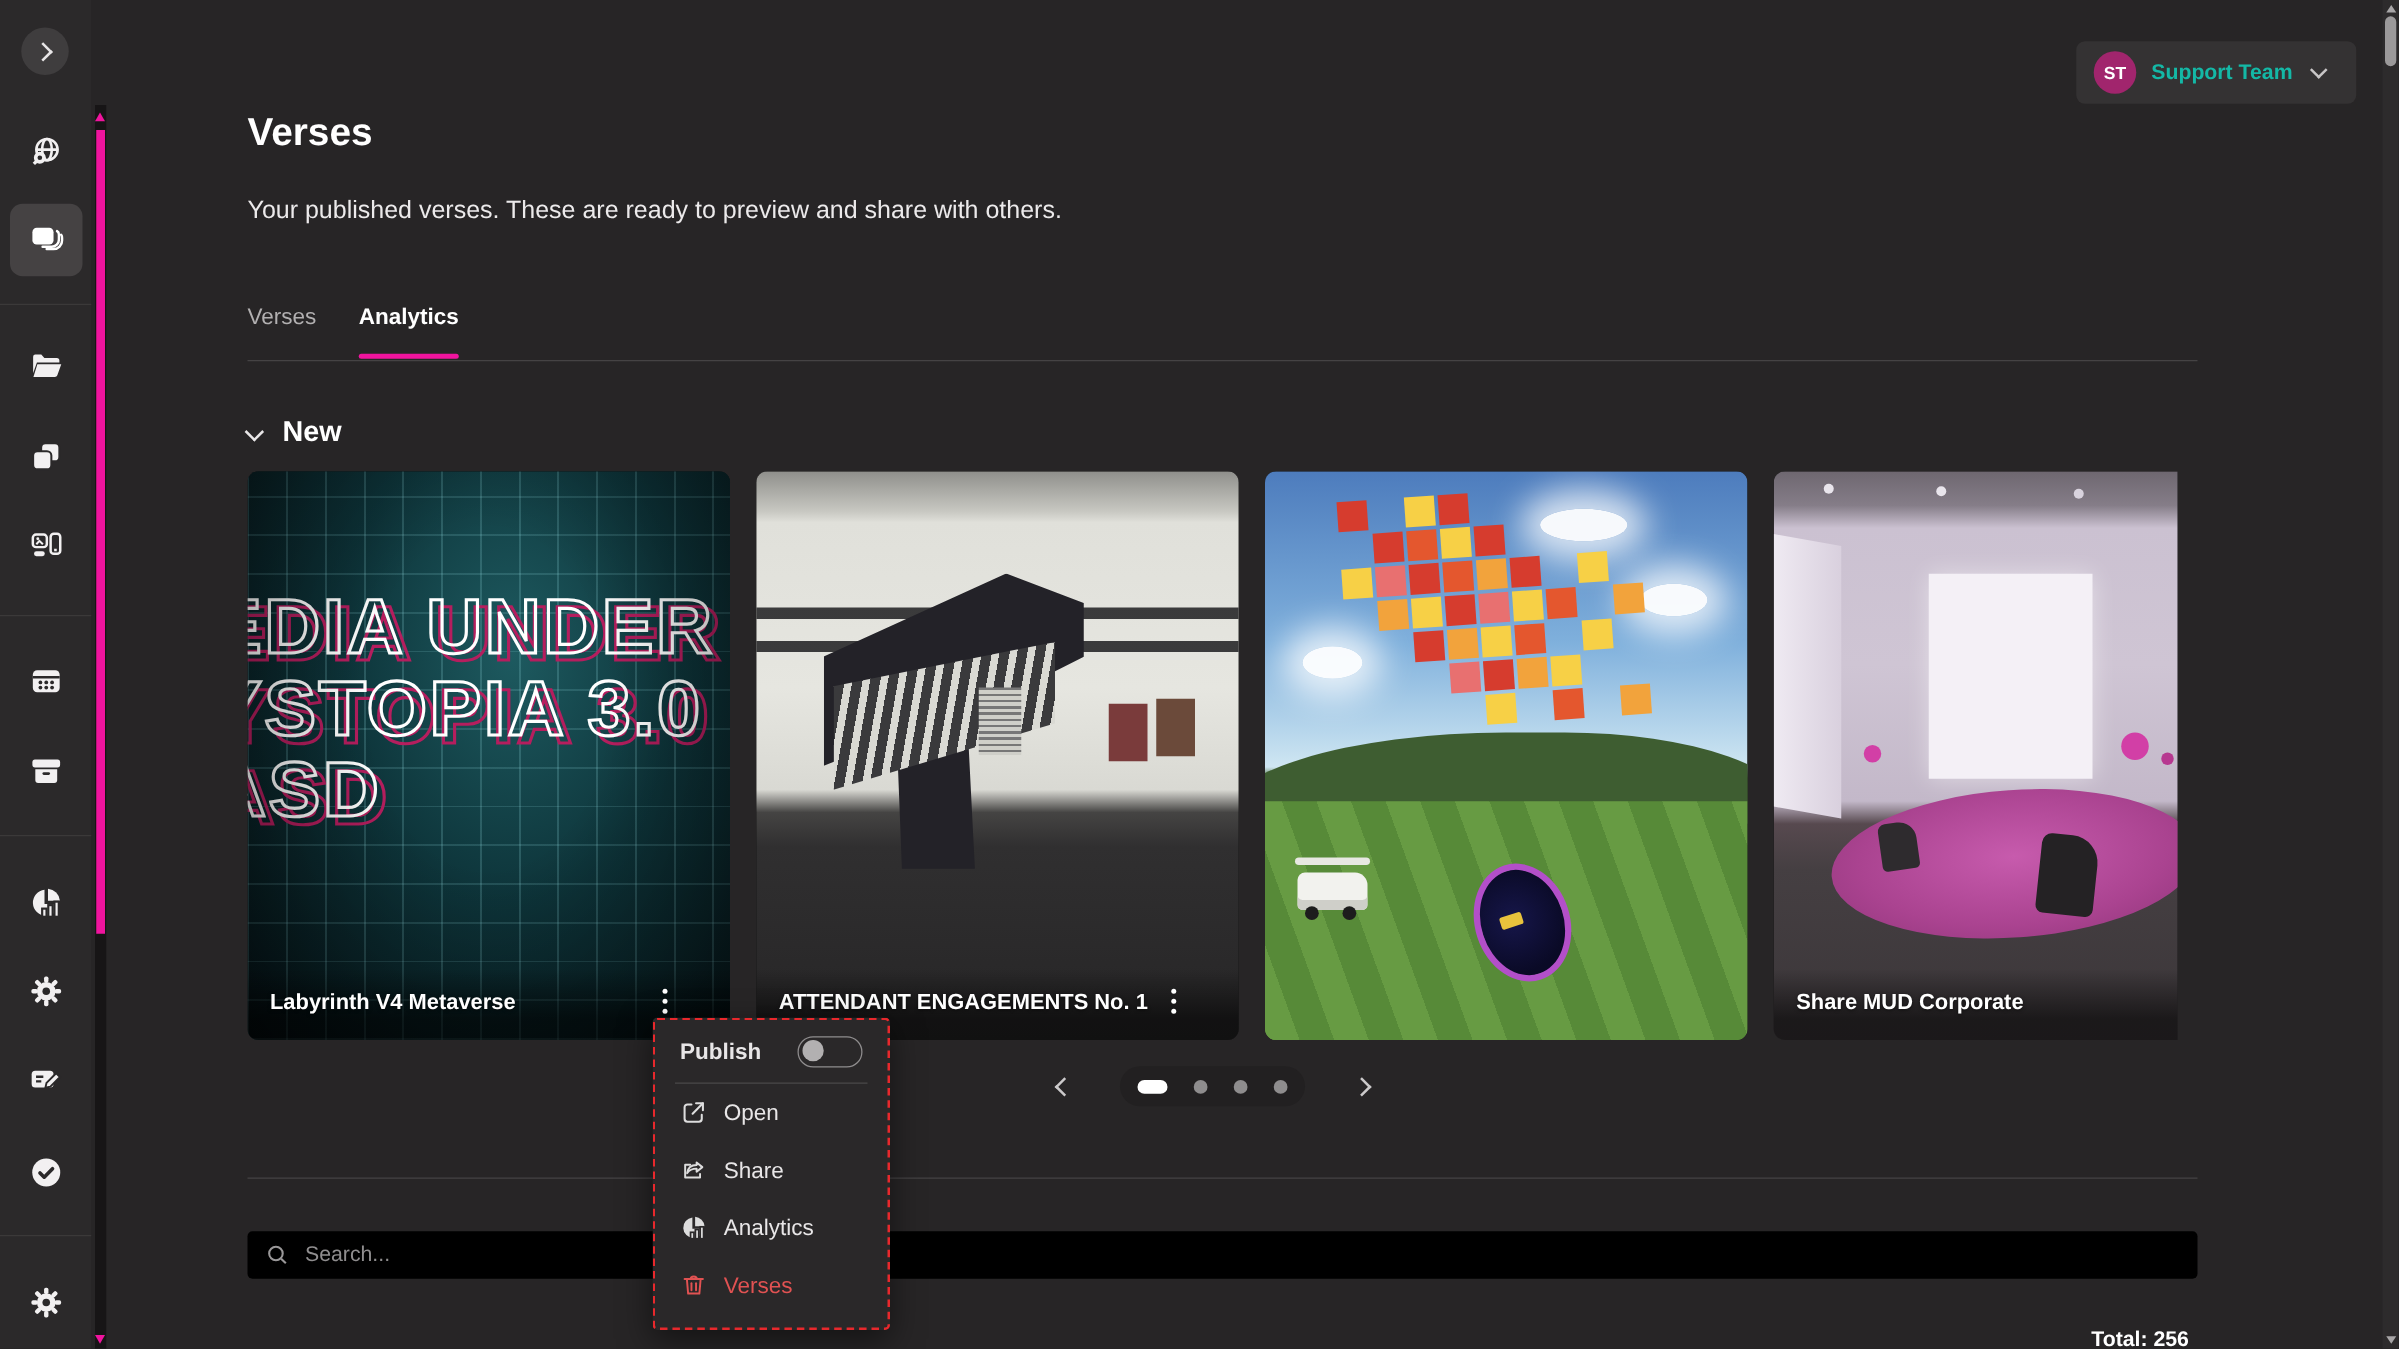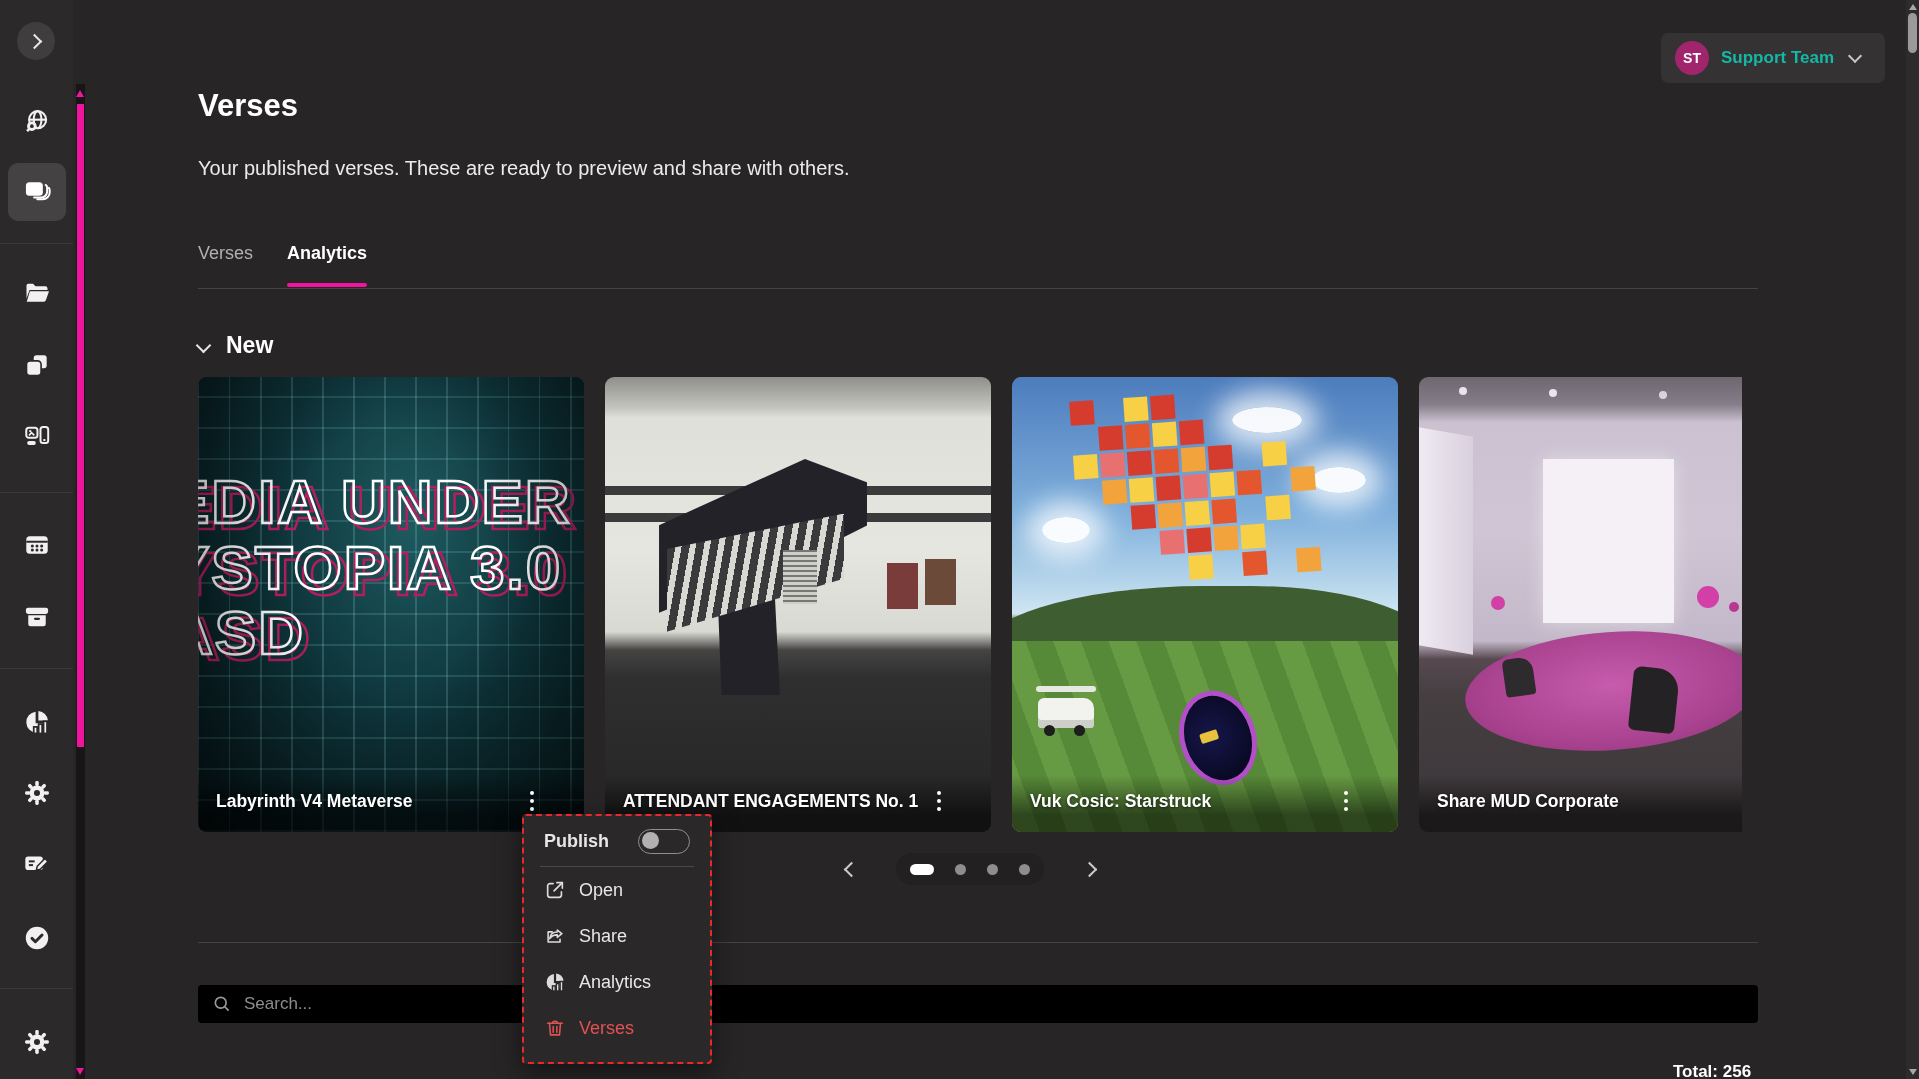--- a/index.html
+++ b/index.html
@@ -344,24 +344,20 @@
       <div class="thumb t3">
         <div class="cloud" style="left:220px;top:30px;"></div>
         <div class="cloud" style="left:300px;top:90px;width:54px;"></div>
         <div class="cloud" style="left:30px;top:140px;width:48px;"></div>
         <div class="hill"></div>
         <div class="field"></div>
         <div class="mosaic"></div>
         <div class="cart"></div>
         <div class="portal"></div>
       </div>
-      <div class="card-titlebar">
-        <span class="card-title">Vuk Cosic: Starstruck</span>
-        <span class="kebab"></span>
-      </div>
     </div>
 
     <div class="card">
       <div class="thumb t4">
         <div class="ceil-lights"></div>
         <div class="window-l"></div>
 
         <div class="screen"></div>
         <div class="carpet"></div>
         <div class="chair1"></div>

